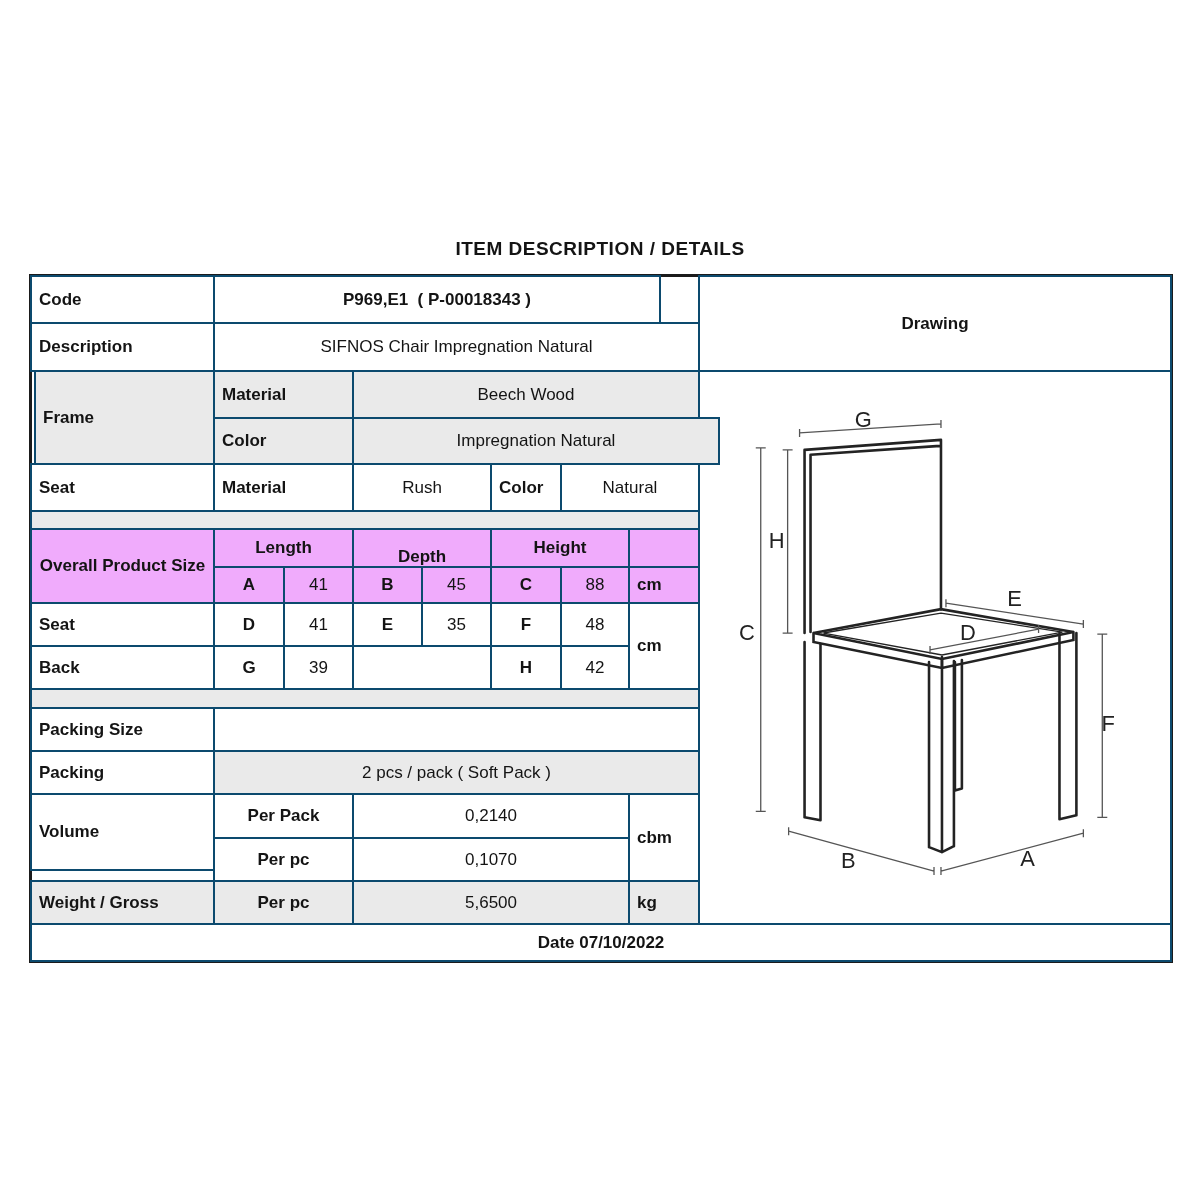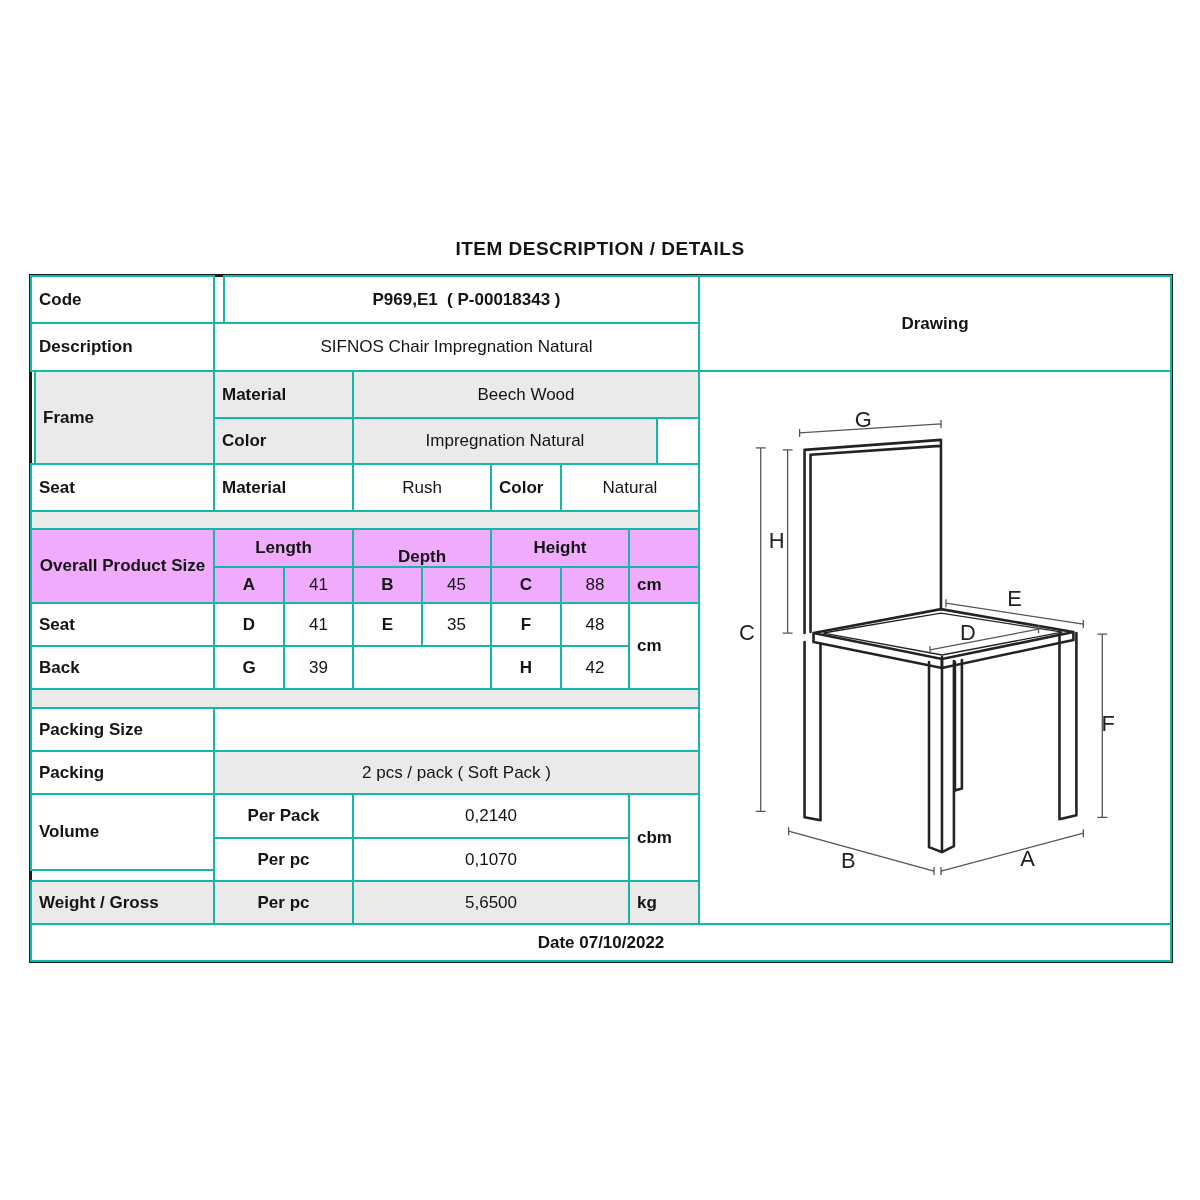--- a/index.html
+++ b/index.html
@@ -2,21 +2,21 @@
 <html><head>
 <meta charset="utf-8">
 <style>
   html,body{margin:0;padding:0;background:#ffffff;}
   .page{position:relative;width:1200px;height:1200px;background:#ffffff;
         font-family:"Liberation Sans", sans-serif;color:#141414;overflow:hidden;}
   .title{position:absolute;left:0;top:238px;width:1200px;text-align:center;
          font-size:19px;font-weight:bold;letter-spacing:.5px;}
   .frame-outer{position:absolute;left:29px;top:274px;width:1144px;height:689px;
          border:3px solid #1b1b1b;box-sizing:border-box;}
-  .c{position:absolute;border:2px solid #14b8a6;box-sizing:border-box;
+  .c{position:absolute;border:2px solid #0c4a6e;box-sizing:border-box;
      display:flex;align-items:center;justify-content:center;
      font-size:17px;background:#ffffff;line-height:1.25;}
   .b{font-weight:bold;}
   .l{justify-content:flex-start;padding-left:7px;text-align:left;}
   .g{background:#eaeaea;}
   .y{background:#f0abfc;}
   .ctr{text-align:center;}
   .pre{white-space:pre;}
   .ps-cell span{position:absolute;top:50%;transform:translate(-50%,-50%);margin-top:44px;}
   .drawing-canvas{padding:0;}
@@ -24,21 +24,21 @@
 </style>
 </head>
 <body>
 
 <div class="page">
 
   <div class="title">ITEM DESCRIPTION / DETAILS</div>
   <div class="frame-outer"></div>
 
   <div class="c b l" style="left:30px;top:275px;width:185px;height:49px">Code</div>
-  <div class="c b pre" style="left:223px;top:275px;width:487px;height:49px">P969,E1  ( P-00018343 )</div>
+  <div class="c b pre" style="left:213px;top:275px;width:448px;height:49px">P969,E1  ( P-00018343 )</div>
   <div class="c b l" style="left:30px;top:322px;width:185px;height:50px">Description</div>
   <div class="c" style="left:213px;top:322px;width:487px;height:50px">SIFNOS Chair Impregnation Natural</div>
 
   <div class="c b" style="left:698px;top:275px;width:474px;height:97px">Drawing</div>
   <div class="c drawing-canvas" style="left:698px;top:370px;width:474px;height:555px">
     <svg viewBox="698 370 472 551">
 
       <g stroke="#232323" stroke-width="2.6" fill="none" stroke-linecap="round">
 
         <path d="M803,447 V631 M809,452 V630 M803,447 L940,437 M809,452 L939,443 M940,437 V607"></path>
@@ -81,21 +81,21 @@
         <text x="847" y="867">B</text>
         <text x="1027" y="865">A</text>
       </g>
     </svg>
   </div>
 
   <div class="c b l g" style="left:34px;top:370px;width:185px;height:95px">Frame</div>
   <div class="c b l g" style="left:213px;top:370px;width:141px;height:49px">Material</div>
   <div class="c g" style="left:352px;top:370px;width:348px;height:49px">Beech Wood</div>
   <div class="c b l g" style="left:213px;top:417px;width:141px;height:48px">Color</div>
-  <div class="c g" style="left:352px;top:417px;width:306px;height:48px">Impregnation Natural</div>
+  <div class="c g" style="left:352px;top:417px;width:368px;height:48px">Impregnation Natural</div>
 
   <div class="c b l" style="left:30px;top:463px;width:185px;height:49px">Seat</div>
   <div class="c b l" style="left:213px;top:463px;width:141px;height:49px">Material</div>
   <div class="c" style="left:352px;top:463px;width:140px;height:49px">Rush</div>
   <div class="c b l" style="left:490px;top:463px;width:72px;height:49px">Color</div>
   <div class="c" style="left:560px;top:463px;width:140px;height:49px">Natural</div>
 
   <div class="c g" style="left:30px;top:510px;width:670px;height:20px"></div>
 
   <div class="c b y ctr" style="left:30px;top:528px;width:185px;height:76px">Overall Product Size</div>

